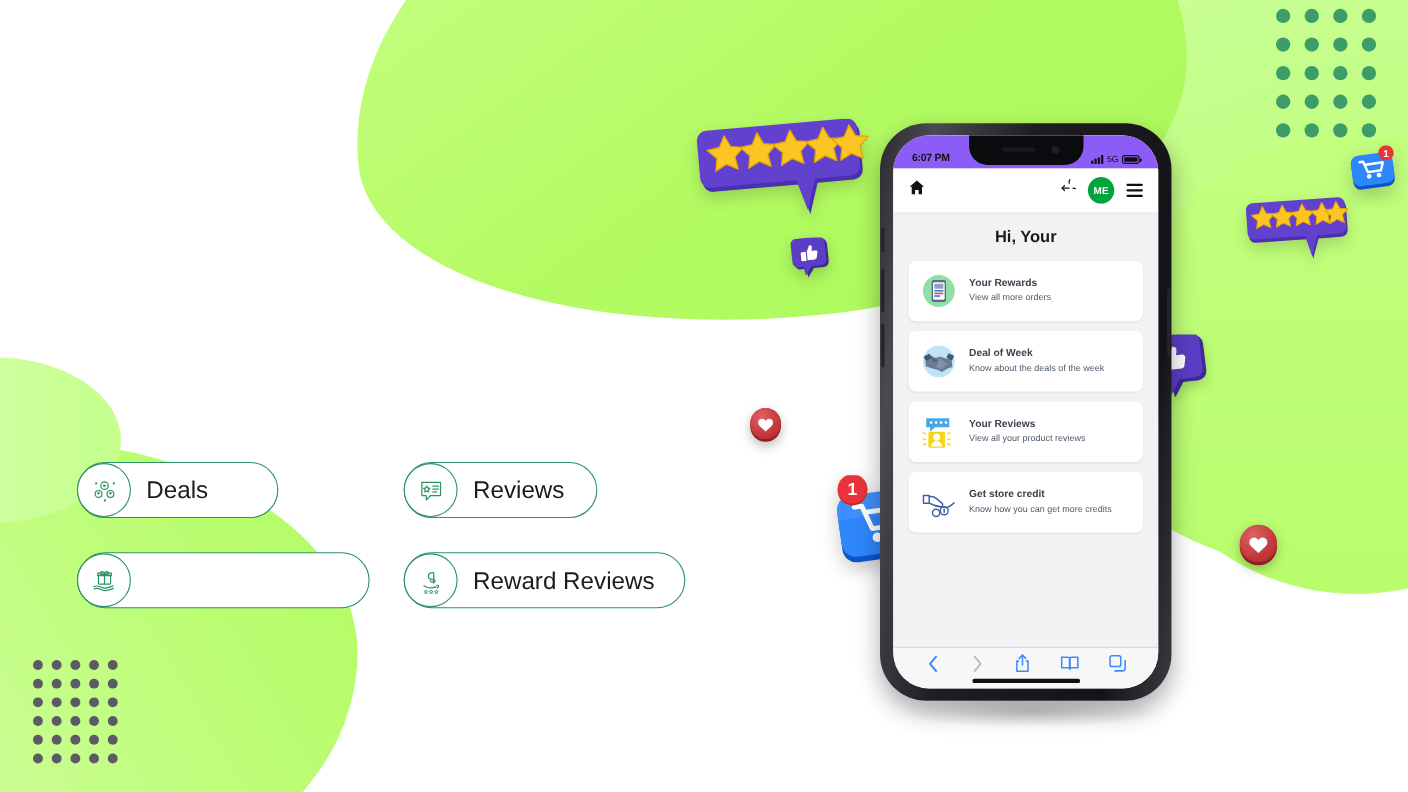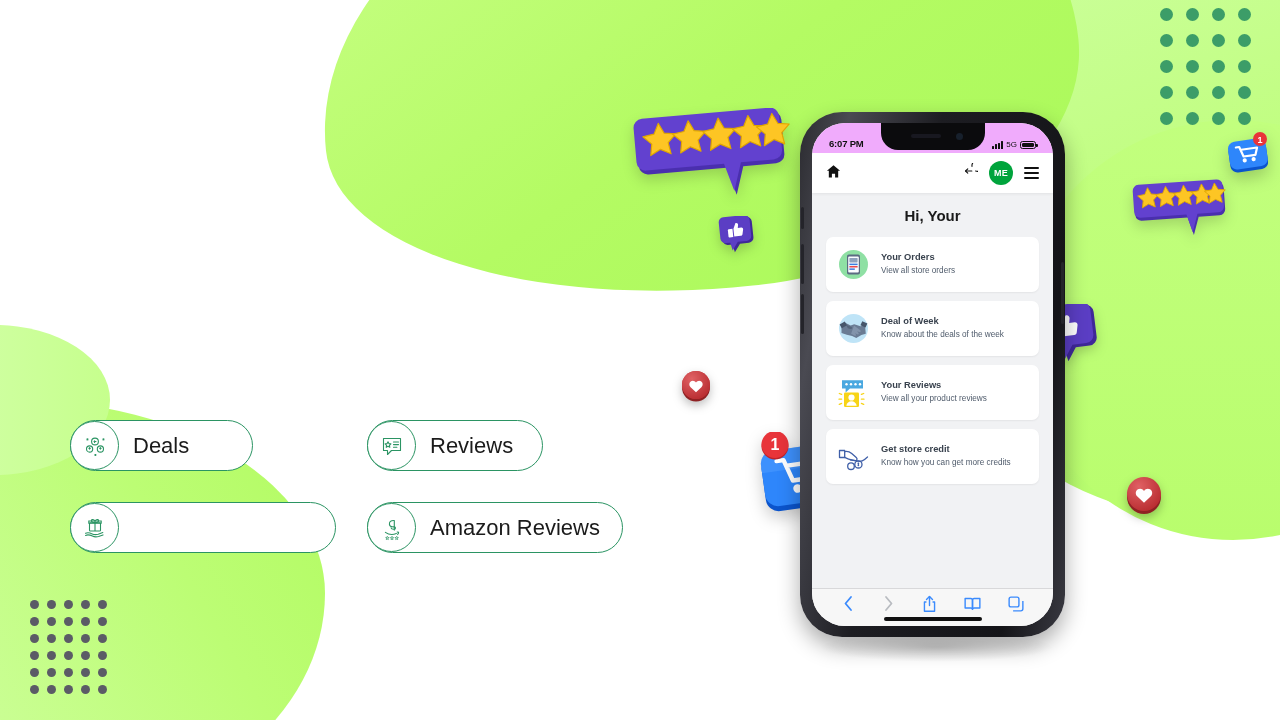--- a/index.html
+++ b/index.html
@@ -114,21 +114,21 @@
   .notch {
     position:absolute; left:50%; transform:translateX(-50%); top:0;
     width:104px; height:27px; background:#0b0b0d;
     border-bottom-left-radius:17px; border-bottom-right-radius:17px; z-index:8;
   }
   .notch .cam { position:absolute; right:22px; top:10px; width:7px; height:7px; border-radius:50%; background:#17202c; }
   .notch .spk { position:absolute; left:30px; top:11px; width:30px; height:4px; border-radius:3px; background:#181820; }
 
   .status-bar {
     height:30px; display:flex; align-items:flex-end; justify-content:space-between;
-    padding:0 17px 4px 17px; background:#f0abfc; position:relative; z-index:6;
+    padding:0 17px 4px 17px; background:#8b5cf6; position:relative; z-index:6;
   }
   .status-time { font-size:9.5px; font-weight:bold; color:#111; letter-spacing:-.2px; }
   .status-right { display:flex; align-items:center; gap:3px; }
   .sig-bars { display:flex; align-items:flex-end; gap:1.2px; height:8px; }
   .sig-bars i { width:2px; background:#111; border-radius:.5px; display:block; }
   .sig-bars i:nth-child(1){height:3px}.sig-bars i:nth-child(2){height:4.5px}
   .sig-bars i:nth-child(3){height:6px}.sig-bars i:nth-child(4){height:8px}
   .net-label { font-size:8px; font-weight:normal; color:#111; }
   .batt { width:16px; height:8px; border:1px solid #111; border-radius:2.5px; position:relative; }
   .batt::after{content:"";position:absolute;right:-3px;top:2px;width:1.6px;height:3.5px;background:#111;border-radius:0 1px 1px 0;}
@@ -292,21 +292,21 @@
           <svg width="28" height="28" viewBox="0 0 28 28" fill="none" stroke="#2b9463" stroke-width="1.1">
             <path d="M15.6 6.5c-2.6 0-4.2 1.5-4.2 3.4 0 1.6 1.1 2.6 2.7 2.8l1.9.2c1 .1 1.5.4 1.5 1 0 .8-.9 1.3-2 1.3-1.3 0-2.2-.5-2.4-1.4" stroke-linecap="round"></path>
             <path d="M16.3 6.5v9.6" stroke-linecap="round"></path>
             <path d="M7.4 18.4c3 2.1 7.3 2.6 11 1.1" stroke-linecap="round"></path>
             <path d="M18.8 18.3c.9-.4 1.9-.3 1.8.5-.1.8-.7 1.5-1.3 1.9" stroke-linejoin="round"></path>
             <path d="M9.3 22.4l.5 1 1.1.2-.8.8.2 1.1-1-.5-1 .5.2-1.1-.8-.8 1.1-.2z" stroke-width=".8" stroke-linejoin="round"></path>
             <path d="M14 22.4l.5 1 1.1.2-.8.8.2 1.1-1-.5-1 .5.2-1.1-.8-.8 1.1-.2z" stroke-width=".8" stroke-linejoin="round"></path>
             <path d="M18.7 22.4l.5 1 1.1.2-.8.8.2 1.1-1-.5-1 .5.2-1.1-.8-.8 1.1-.2z" stroke-width=".8" stroke-linejoin="round"></path>
           </svg>
         </span>
-        <span class="pill-label">Amazon Reviews</span>
+        <span class="pill-label">Reward Reviews</span>
       </div>
     </div>
   </div>
 
   <div class="float star-bubble" id="star-bubble-big">
     <svg width="160" height="96" viewBox="0 0 160 96">
       <g transform="rotate(-5 80 45)">
         <path d="M8 18a9 9 0 019-9h128a9 9 0 019 9v34a9 9 0 01-9 9h-33l-9 28-8-28H17a9 9 0 01-9-9z" fill="#4a2fae"></path>
         <path d="M6 14a9 9 0 019-9h128a9 9 0 019 9v34a9 9 0 01-9 9h-33l-9 28-8-28H15a9 9 0 01-9-9z" fill="#6241cf"></path>
         <g fill="#fdc524" stroke="#e0a700" stroke-width="1.2" stroke-linejoin="round">
@@ -483,22 +483,22 @@
                 <circle cx="16.5" cy="16.5" r="14.5" fill="#8fe0a4"></circle>
                 <rect x="10" y="6.5" width="13" height="20" rx="1.8" fill="#5b6b82"></rect>
                 <rect x="11.2" y="8.6" width="10.6" height="15.8" rx="1" fill="#fafcff"></rect>
                 <rect x="12.4" y="10" width="8.2" height="4.4" rx=".6" fill="#8fa2bd"></rect>
                 <rect x="12.4" y="15.6" width="8.2" height="1.5" fill="#3c7de0"></rect>
                 <rect x="12.4" y="18" width="8.2" height="1.5" fill="#e8474d"></rect>
                 <rect x="12.4" y="20.4" width="5.4" height="1.5" fill="#3c7de0"></rect>
               </svg>
             </span>
             <span class="card-text">
-              <span class="card-title" style="display:block">Your Orders</span>
-              <span class="card-sub" style="display:block">View all store orders</span>
+              <span class="card-title" style="display:block">Your Rewards</span>
+              <span class="card-sub" style="display:block">View all more orders</span>
             </span>
           </div>
 
           <div class="card">
             <span class="card-icon">
               <svg width="33" height="33" viewBox="0 0 33 33">
                 <circle cx="16.5" cy="16.5" r="14.5" fill="#bfe4f7"></circle>
                 <path d="M4.5 13.5l4.2-2.6 5 2.6 3.5-1.3 6.4 2 4.4-1 .8 8.5-4.4 1.2-5.1 3.2-4.2-2-5.3-1.3-5.3-1.8z" fill="#6a7c94"></path>
                 <path d="M9.2 12.8l5.3 2.2c.9.4.9 1.7-.2 2-1 .3-2.6-.4-3.6-1.1" fill="#55667c"></path>
                 <path d="M17 13.4l6.3 4.8c.9.7.2 2.1-.9 1.8l-2.4-.8 1.5 1.7c.7.8-.3 1.9-1.3 1.4l-2.2-1.1.9 1.2c.6.8-.4 1.8-1.3 1.3l-3.5-2" fill="#8294ab"></path>

